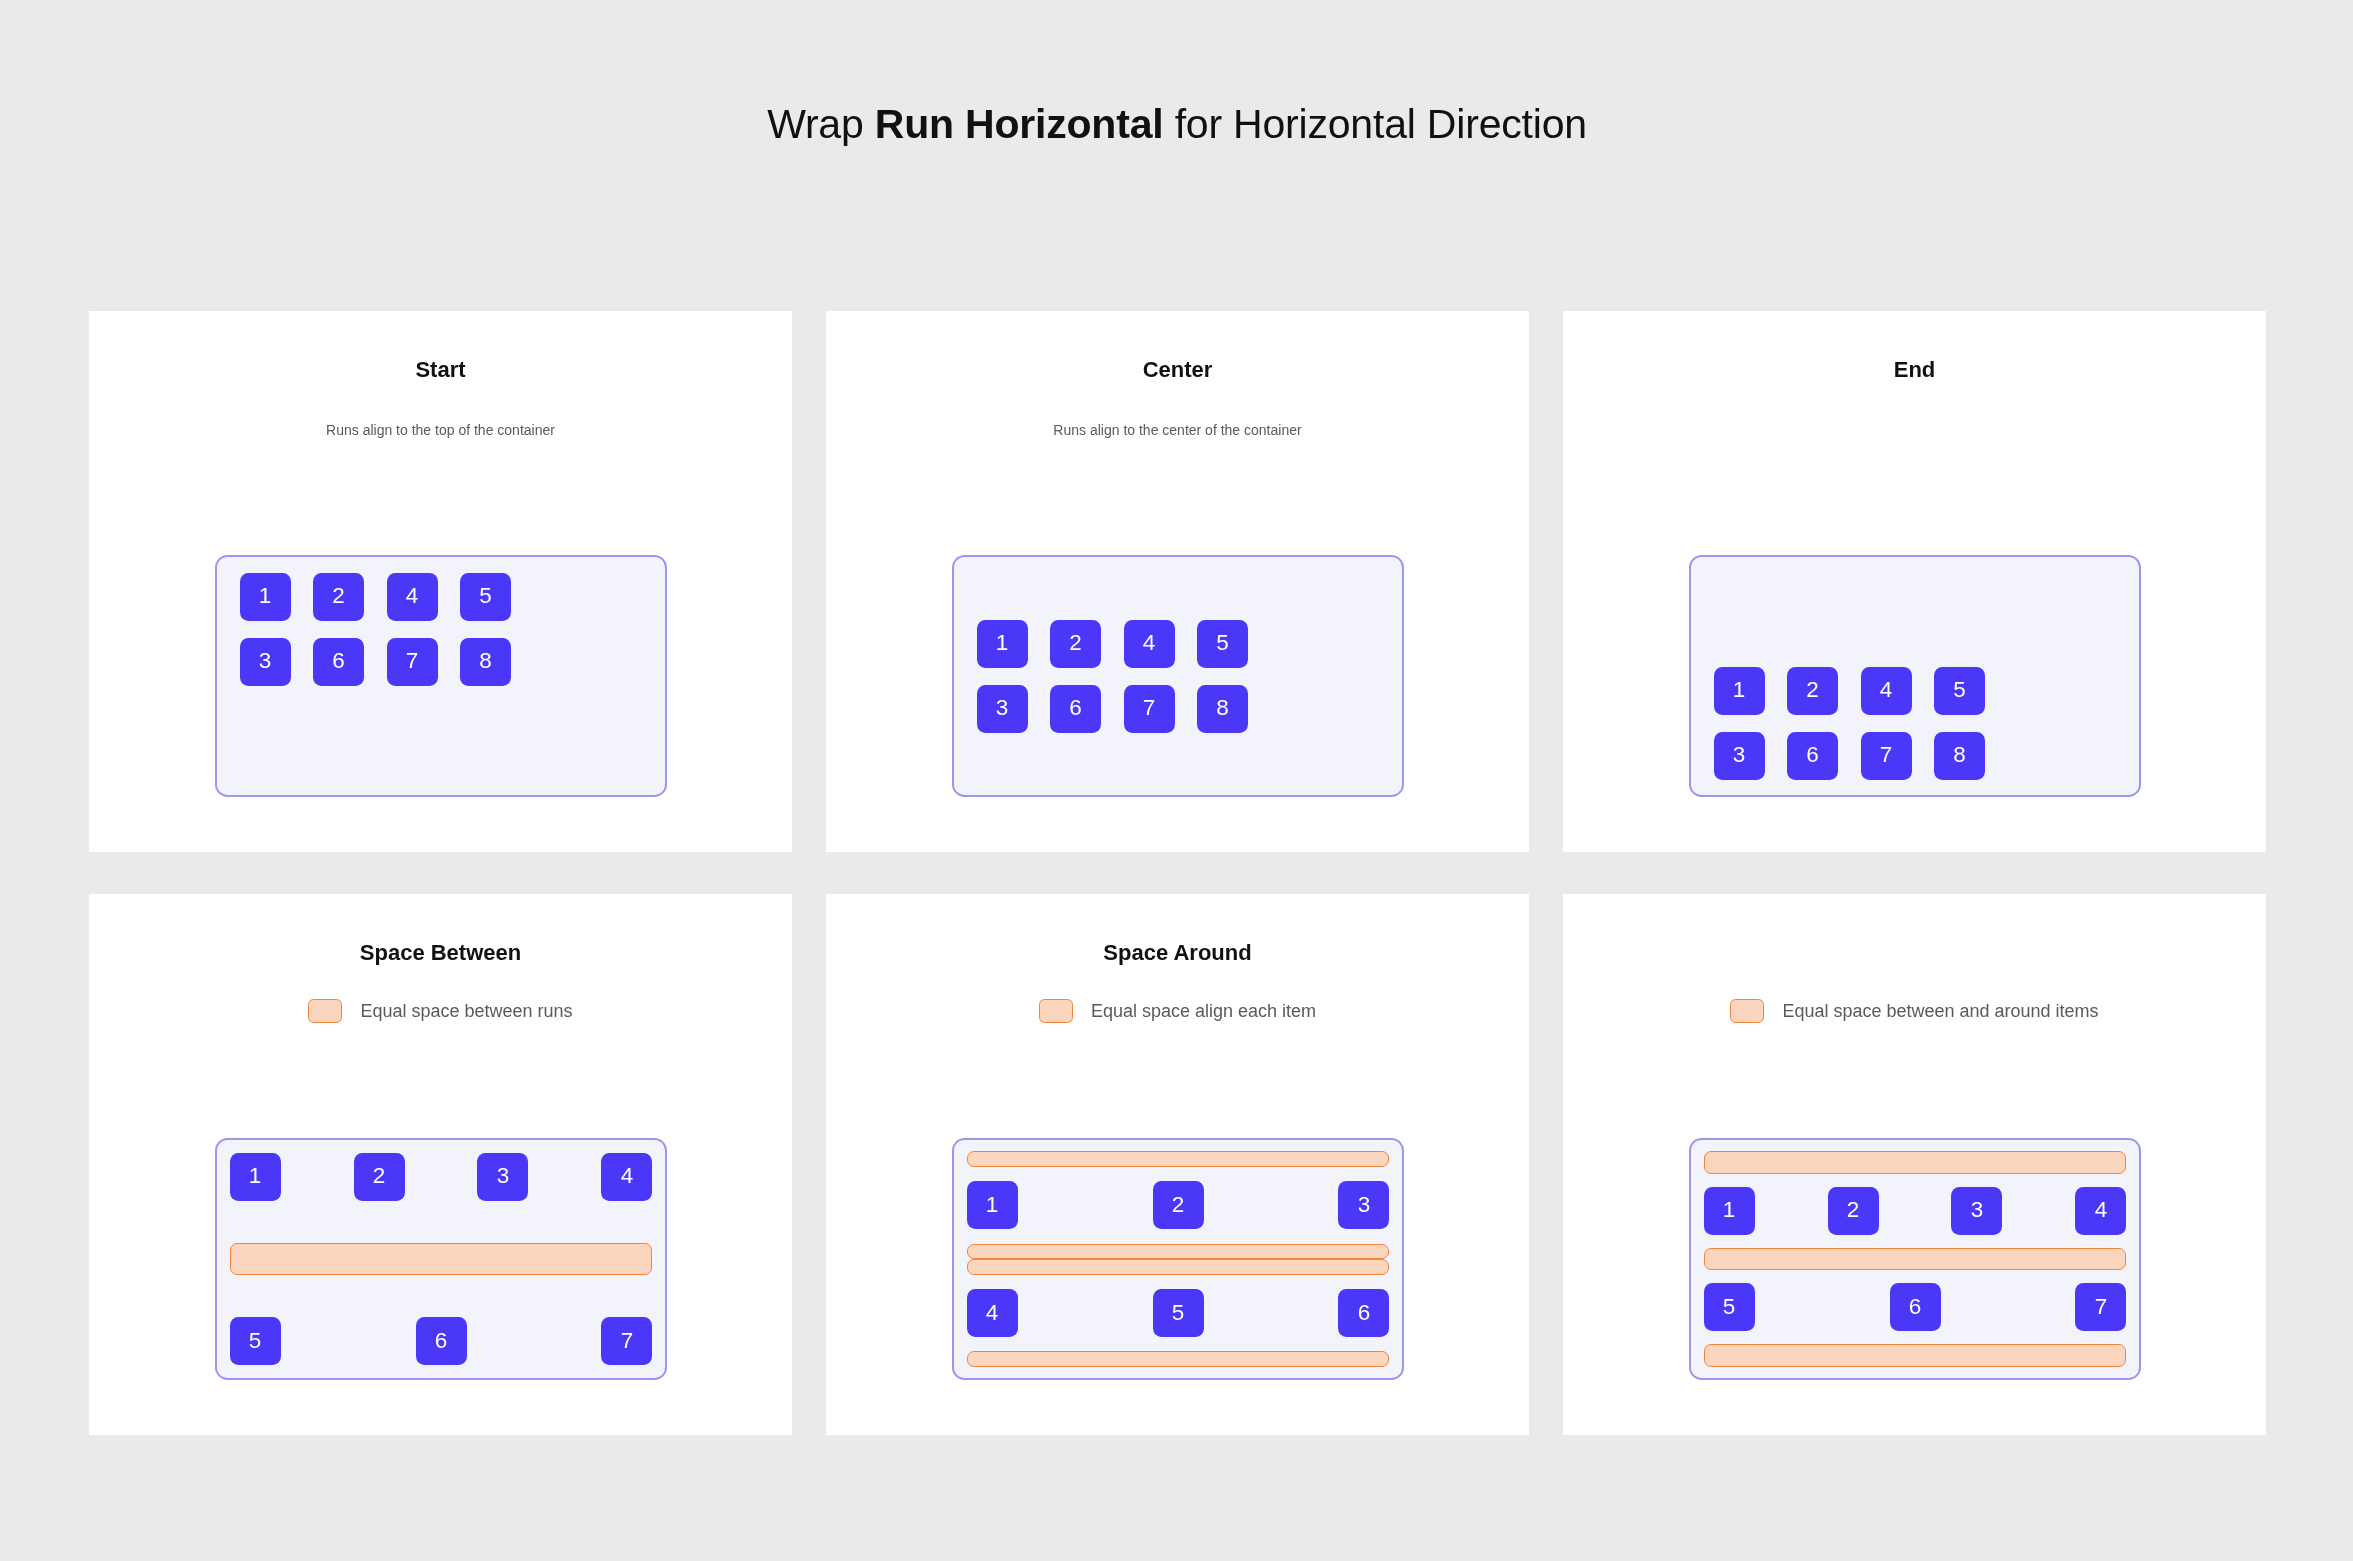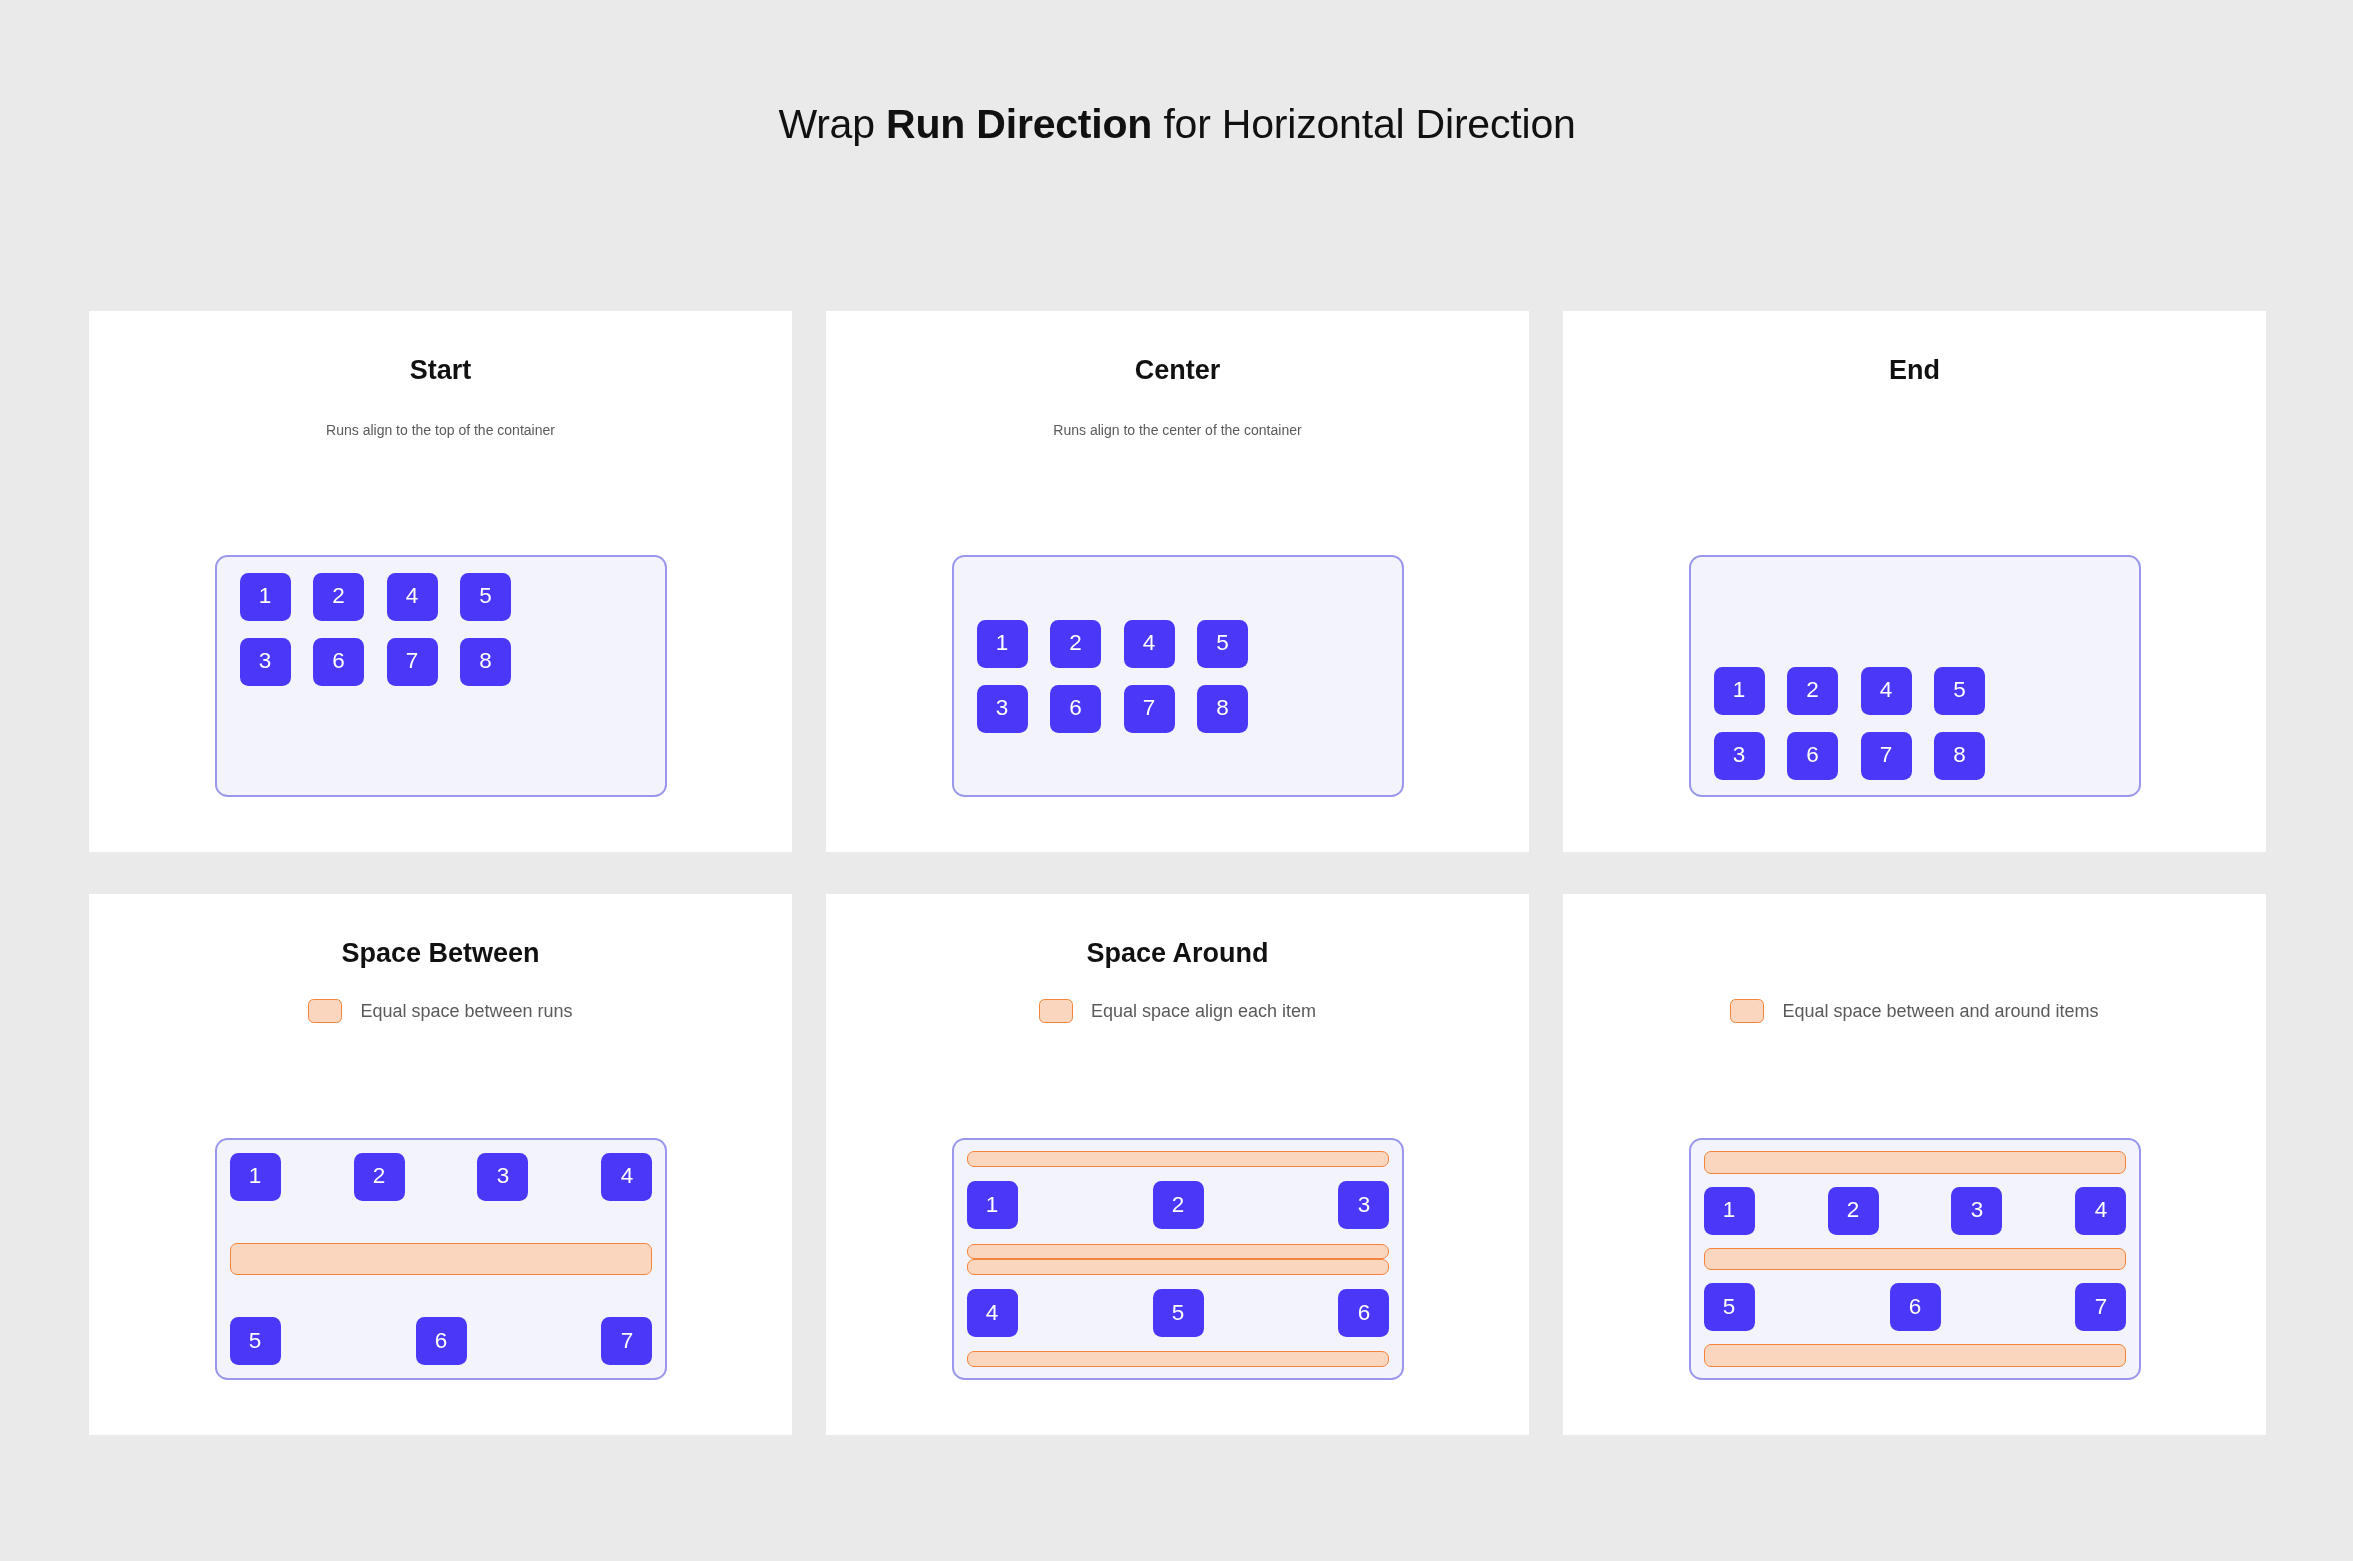--- a/index.html
+++ b/index.html
@@ -57,21 +57,21 @@
     padding-top: 0;
     overflow: hidden;
   }
 
   .card-title {
     position: absolute;
     left: 0;
     top: 42px;
     width: 100%;
     text-align: center;
-    font-size: 27px;
+    font-size: 22px;
     line-height: 34px;
     font-weight: 700;
     color: #111111;
   }
   .card-sub {
     position: absolute;
     left: 0;
     top: 107px;
     width: 100%;
     text-align: center;
@@ -179,21 +179,21 @@
 
   
   .demo.sevenly { padding: 11.2px 12.6px; justify-content: space-between; }
   .demo.sevenly .spacer-bar { height: 22.5px; align-self: stretch; width: auto; }
 </style>
 </head>
 <body>
 
 <div class="page">
 
-  <div class="page-title"><span>Wrap </span><b>Run Direction</b><span> for Horizontal Direction</span></div>
+  <div class="page-title"><span>Wrap </span><b>Run Horizontal</b><span> for Horizontal Direction</span></div>
 
   <div class="grid">
 
     <div class="card">
       <div class="card-title">Start</div>
       <div class="card-sub">Runs align to the top of the container</div>
       <div class="demo start">
         <div class="run gap">
           <div class="item">1</div>
           <div class="item">2</div>

